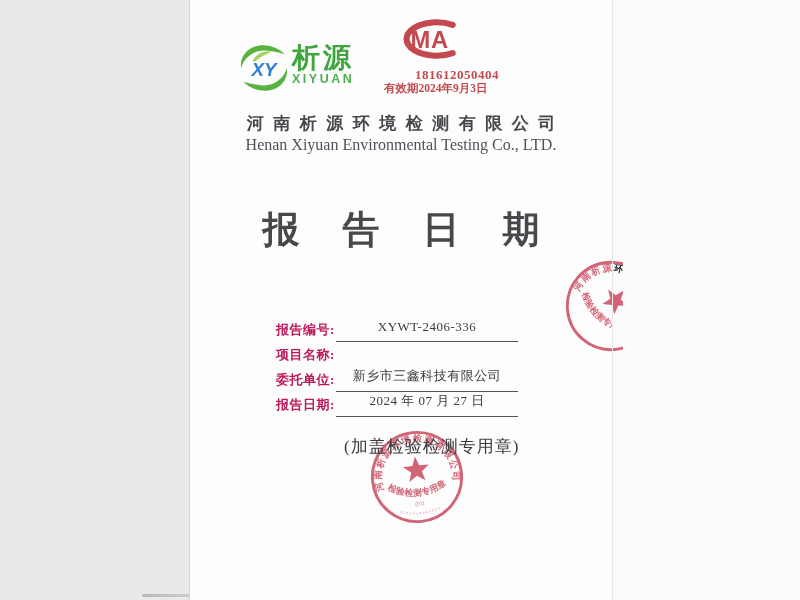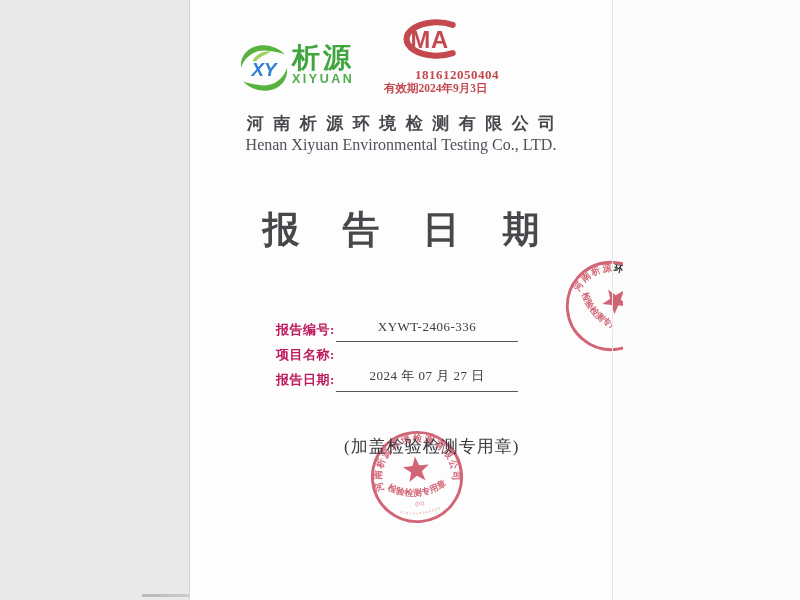--- a/index.html
+++ b/index.html
@@ -103,20 +103,24 @@
 
     <div class="fields">
       <div class="field-row">
         <div class="field-label">报告编号:</div>
         <div class="field-value">XYWT-2406-336</div>
       </div>
       <div class="field-row">
         <div class="field-label">项目名称:</div>
       </div>
       <div class="field-row">
+        <div class="field-label">委托单位:</div>
+        <div class="field-value">新乡市三鑫科技有限公司</div>
+      </div>
+      <div class="field-row">
         <div class="field-label">报告日期:</div>
         <div class="field-value">2024 年 07 月 27 日</div>
       </div>
     </div>
 
     <div class="seal-note">(加盖检验检测专用章)</div>
 
     <svg class="stamp stamp-main" width="98" height="98" viewBox="0 0 100 100">
       <circle cx="50" cy="50" r="45.5" fill="none" stroke="#cc4f63" stroke-width="3"></circle>
       <polygon points="50,29 46.6,38.3 36.7,38.7 44.5,44.8 41.8,54.3 50,48.8 58.2,54.3 55.5,44.8 63.3,38.7 53.4,38.3" fill="#cc4f63"></polygon>

